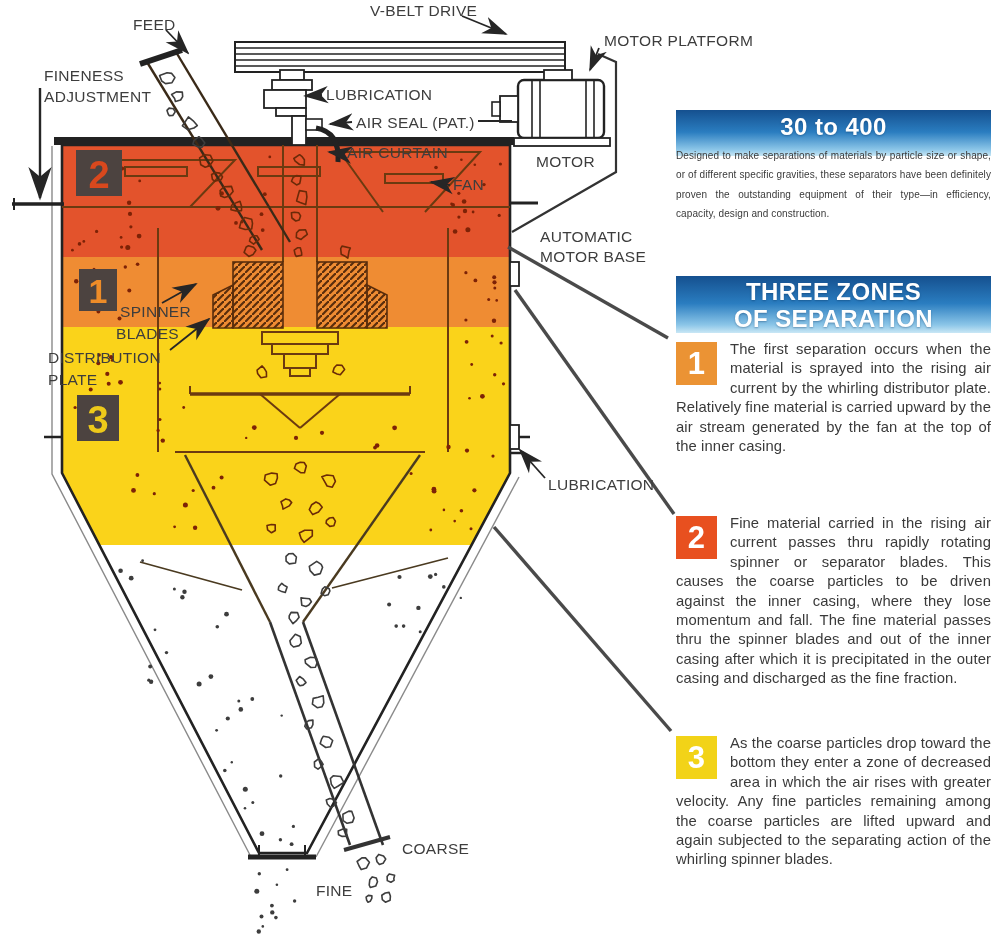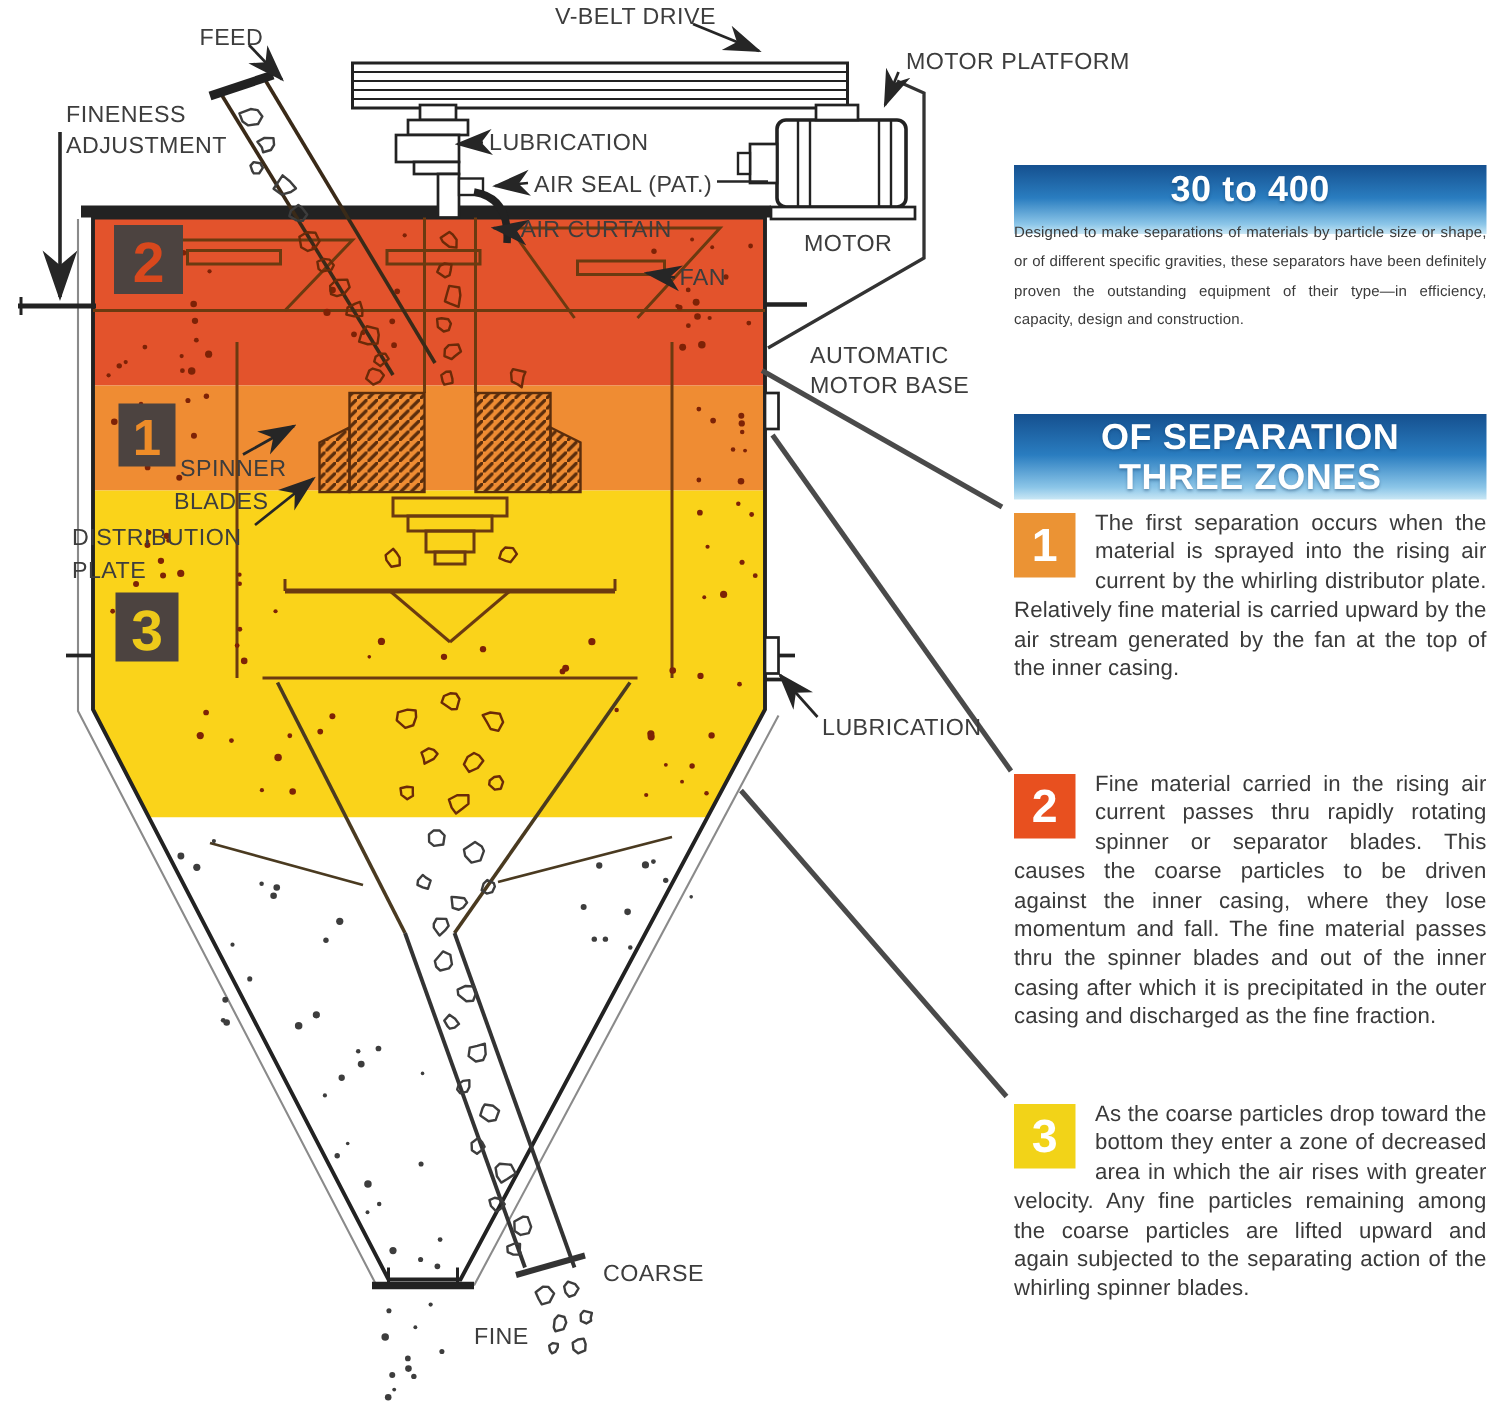--- a/index.html
+++ b/index.html
@@ -430,22 +430,22 @@
 
 
 <div id="panel">
   <div class="hdr hdr1">
     <div>30 to 400</div>
   </div>
 
   <div class="ptxt intro">Designed to make separations of materials by particle size or shape, or of different specific gravities, these separators have been definitely proven the outstanding equipment of their type—in efficiency, capacity, design and construction.</div>
 
   <div class="hdr hdr2">
+    <div>THREE ZONES</div>
     <div>OF SEPARATION</div>
-    <div>THREE ZONES</div>
   </div>
 
   <div class="zone zone1">
     <span class="zbadge zb1">1</span><span>The first separation occurs when the material is sprayed into the rising air current by the whirling distributor plate. Relatively fine material is carried upward by the air stream generated by the fan at the top of the inner casing.</span>
   </div>
 
   <div class="zone zone2">
     <span class="zbadge zb2">2</span><span>Fine material carried in the rising air current passes thru rapidly rotating spinner or separator blades. This causes the coarse particles to be driven against the inner casing, where they lose momentum and fall. The fine material passes thru the spinner blades and out of the inner casing after which it is precipitated in the outer casing and discharged as the fine fraction.</span>
   </div>
 

